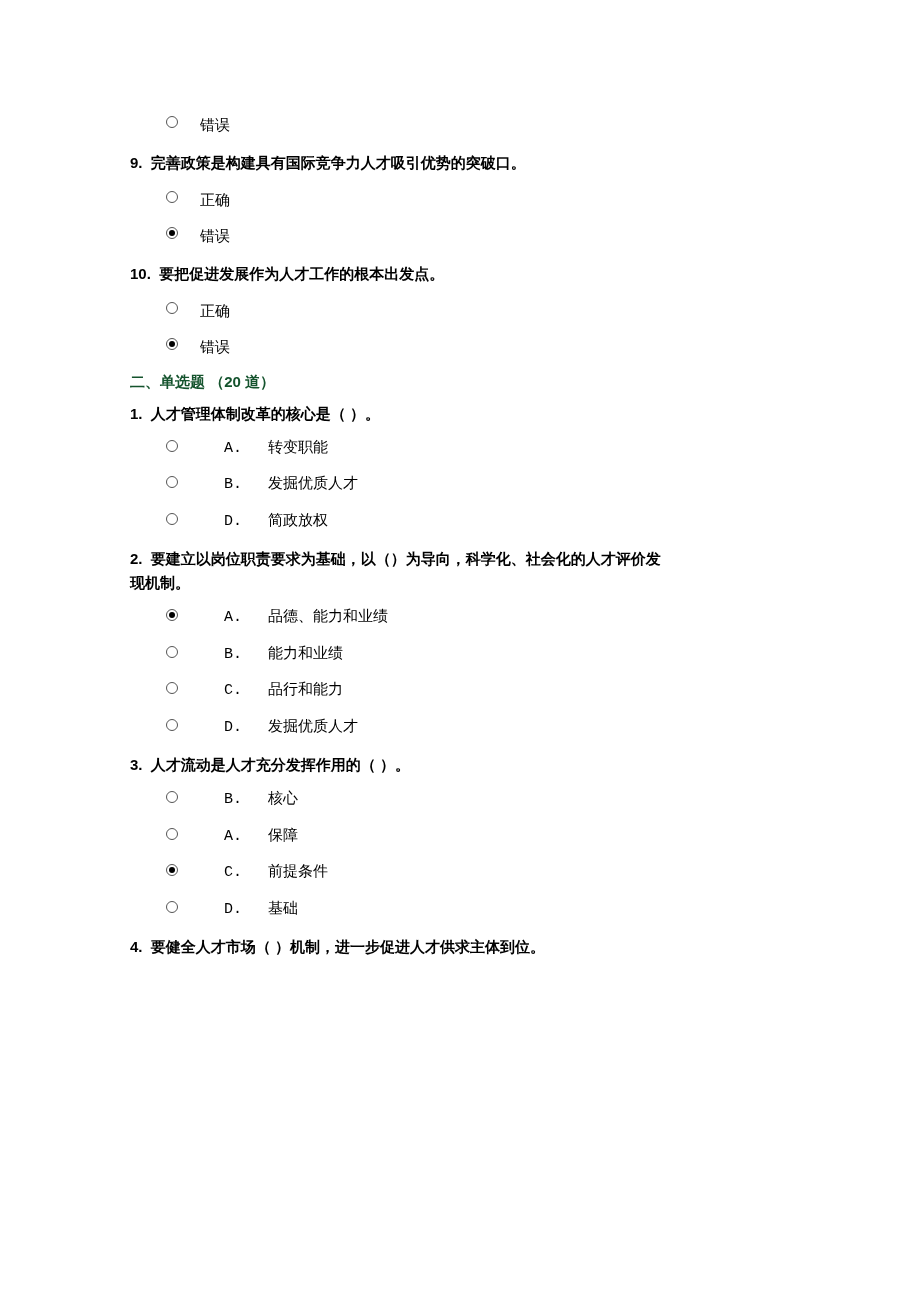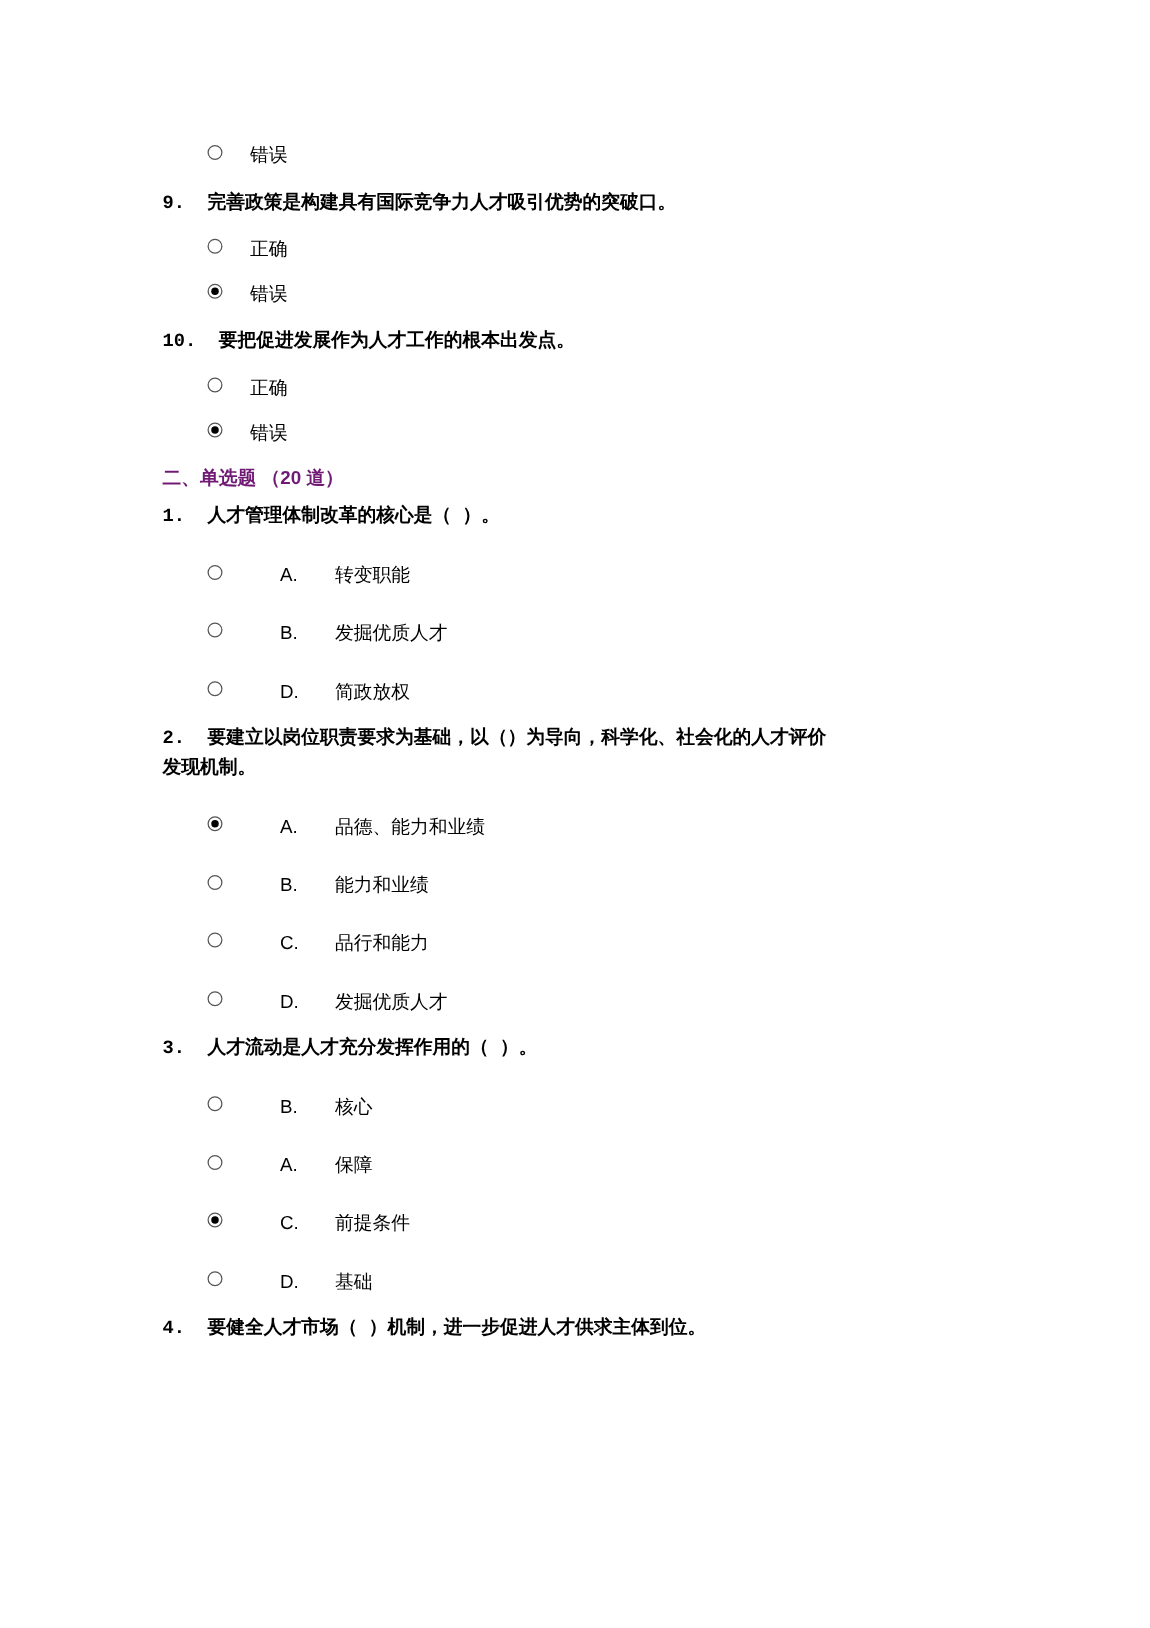--- a/index.html
+++ b/index.html
@@ -13,38 +13,38 @@
   .page {
     width: 796px;
     min-height: 1302px;
     padding: 100px 130px 52px 130px;
     box-sizing: border-box;
   }
   .question {
     font-weight: bold;
     margin: 10px 0 8px 0;
     line-height: 1.6;
-    font-family: Liberation Mono, monospace;
   }
   .section-header {
-    color: #701a75;
+    color: #14532d;
     font-weight: bold;
     margin: 12px 0 6px 0;
   }
   .option-row {
     display: flex;
     align-items: center;
     margin: 14px 0 14px 36px;
     line-height: 1.5;
   }
   .option-row-mc {
     display: flex;
     align-items: center;
-    margin: 24px 0 14px 36px;
+    margin: 12px 0 14px 36px;
     line-height: 1.5;
+    font-family: Liberation Mono, monospace;
   }
   .radio {
     width: 12px;
     height: 12px;
     border: 1px solid #555;
     border-radius: 50%;
     flex: 0 0 12px;
     margin-right: 22px;
     position: relative;
     top: -3px;

